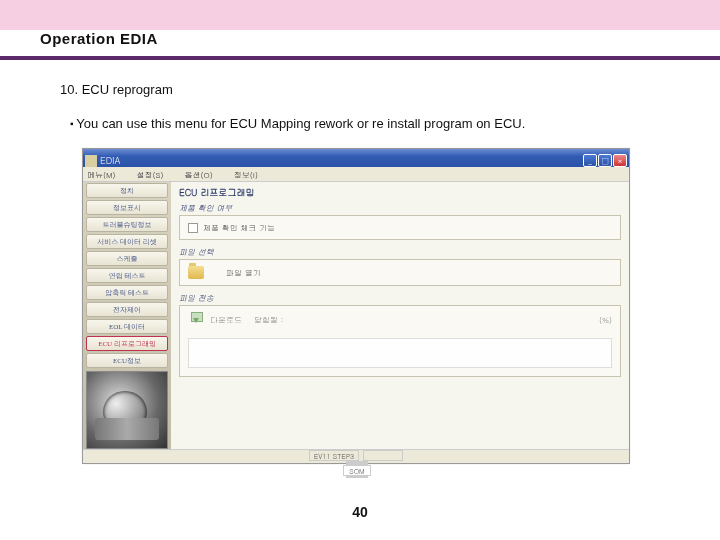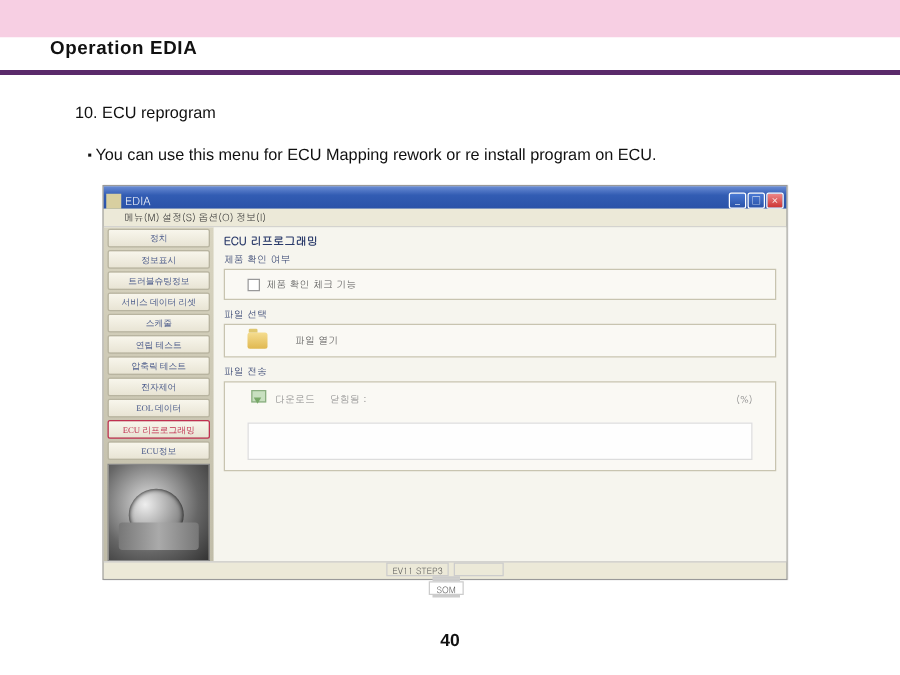--- a/index.html
+++ b/index.html
@@ -14,37 +14,37 @@
   .page-num { position: absolute; bottom: 20px; left: 0; width: 720px; text-align: center; font-size: 14px; font-weight: bold; color: #111; }
 
   
   .win { position: absolute; top: 148px; left: 82px; width: 548px; height: 316px; background: #ece9d8; border: 1px solid #999; box-shadow: 0 0 1px rgba(0,0,0,0.2); font-family: Gulim, Tahoma, sans-serif; }
   .win-titlebar { height: 18px; background: linear-gradient(#6a8cd4, #325cb3 40%, #2a52a8); display: flex; align-items: flex-end; padding: 0 2px; }
   .win-title-icon { width: 12px; height: 12px; background: #d8cfa0; margin-right: 3px; }
   .win-title-text { color: #fff; font-size: 9px; flex: 1; }
   .win-btns { display: flex; gap: 1px; }
   .win-btn { width: 14px; height: 13px; background: linear-gradient(#4a79d4, #2a52a8); color: #fff; font-size: 8px; display: flex; align-items: center; justify-content: center; border: 1px solid #fff; border-radius: 2px; }
   .win-btn.close { background: linear-gradient(#e88, #c33); }
-  .win-menubar { height: 15px; background: #ece9d8; display: flex; align-items: center; padding-left: 16px; gap: 2px; font-size: 8px; color: #333; border-bottom: 1px solid #ccc; }
+  .win-menubar { height: 15px; background: #ece9d8; display: flex; align-items: center; padding-left: 4px; gap: 21px; font-size: 8px; color: #333; border-bottom: 1px solid #ccc; }
   .win-body { display: flex; height: calc(100% - 18px - 15px - 14px); background: #f6f5ee; }
 
   
   .sidebar { width: 88px; background: linear-gradient(#d8d4c0, #c0bca8); display: flex; flex-direction: column; font-family: Liberation Serif, serif; }
   .sb-btn { height: 15px; margin: 1px 3px; background: linear-gradient(#f8f6ec, #e8e4d4); border: 1px solid #b8b4a0; display: flex; align-items: center; justify-content: center; font-size: 7px; color: #4a5a8a; border-radius: 2px; }
   .sb-btn.active { color: #c03050; border-color: #c03050; }
   .sb-image { flex: 1; margin: 2px 3px 0 3px; background: radial-gradient(circle at 40% 40%, #ccc 10%, #999 35%, #666 60%, #333 100%); border: 1px solid #888; position: relative; overflow: hidden; }
   .sb-image::before { content: ""; position: absolute; left: 20%; top: 25%; width: 55%; height: 55%; border-radius: 50%; background: radial-gradient(circle at 30% 30%, #eee, #888 70%, #555); box-shadow: 0 0 4px #000 inset; }
   .sb-image::after { content: ""; position: absolute; left: 10%; top: 60%; width: 80%; height: 30%; background: linear-gradient(90deg, #777, #aaa, #777); border-radius: 3px; }
 
   
   .content { flex: 1; background: #f6f5ee; padding: 4px 8px 4px 8px; position: relative; }
   .content-title { font-size: 9px; font-weight: bold; color: #2a3a6a; margin-bottom: 3px; }
   .group { margin-bottom: 6px; }
-  .group-label { font-size: 8px; color: #2a3a6a; margin-bottom: 2px; }
-  .group-box { border: 1px solid #c8c4b0; background: #faf9f4; padding: 6px 18px; }
+  .group-label { font-size: 8px; color: #2a3a6a; margin-bottom: 2px; font-style: italic; }
+  .group-box { border: 1px solid #c8c4b0; background: #faf9f4; padding: 6px 8px; }
   .checkbox-row { display: flex; align-items: center; gap: 5px; font-size: 8px; color: #555; }
   .checkbox-row .cb { width: 10px; height: 10px; border: 1px solid #999; background: #fff; }
   .icon-row { display: flex; align-items: center; gap: 22px; font-size: 8px; color: #555; }
   .folder-icon { width: 16px; height: 13px; background: linear-gradient(#f5dd90, #e0b850); border-radius: 2px; position: relative; }
   .folder-icon::before { content: ""; position: absolute; top: -3px; left: 1px; width: 7px; height: 3px; background: #e0c870; border-radius: 1px 1px 0 0; }
   .dl-icon { width: 16px; height: 14px; position: relative; }
   .dl-icon::before { content: ""; position: absolute; left: 3px; top: 0; width: 10px; height: 8px; background: #c8e0c0; border: 1px solid #8aae80; }
   .dl-icon::after { content: ""; position: absolute; left: 5px; top: 6px; width: 0; height: 0; border-left: 3px solid transparent; border-right: 3px solid transparent; border-top: 5px solid #78a868; }
   .dl-row { display: flex; align-items: center; gap: 6px; font-size: 8px; color: #888; }
   .dl-label { color: #888; }

